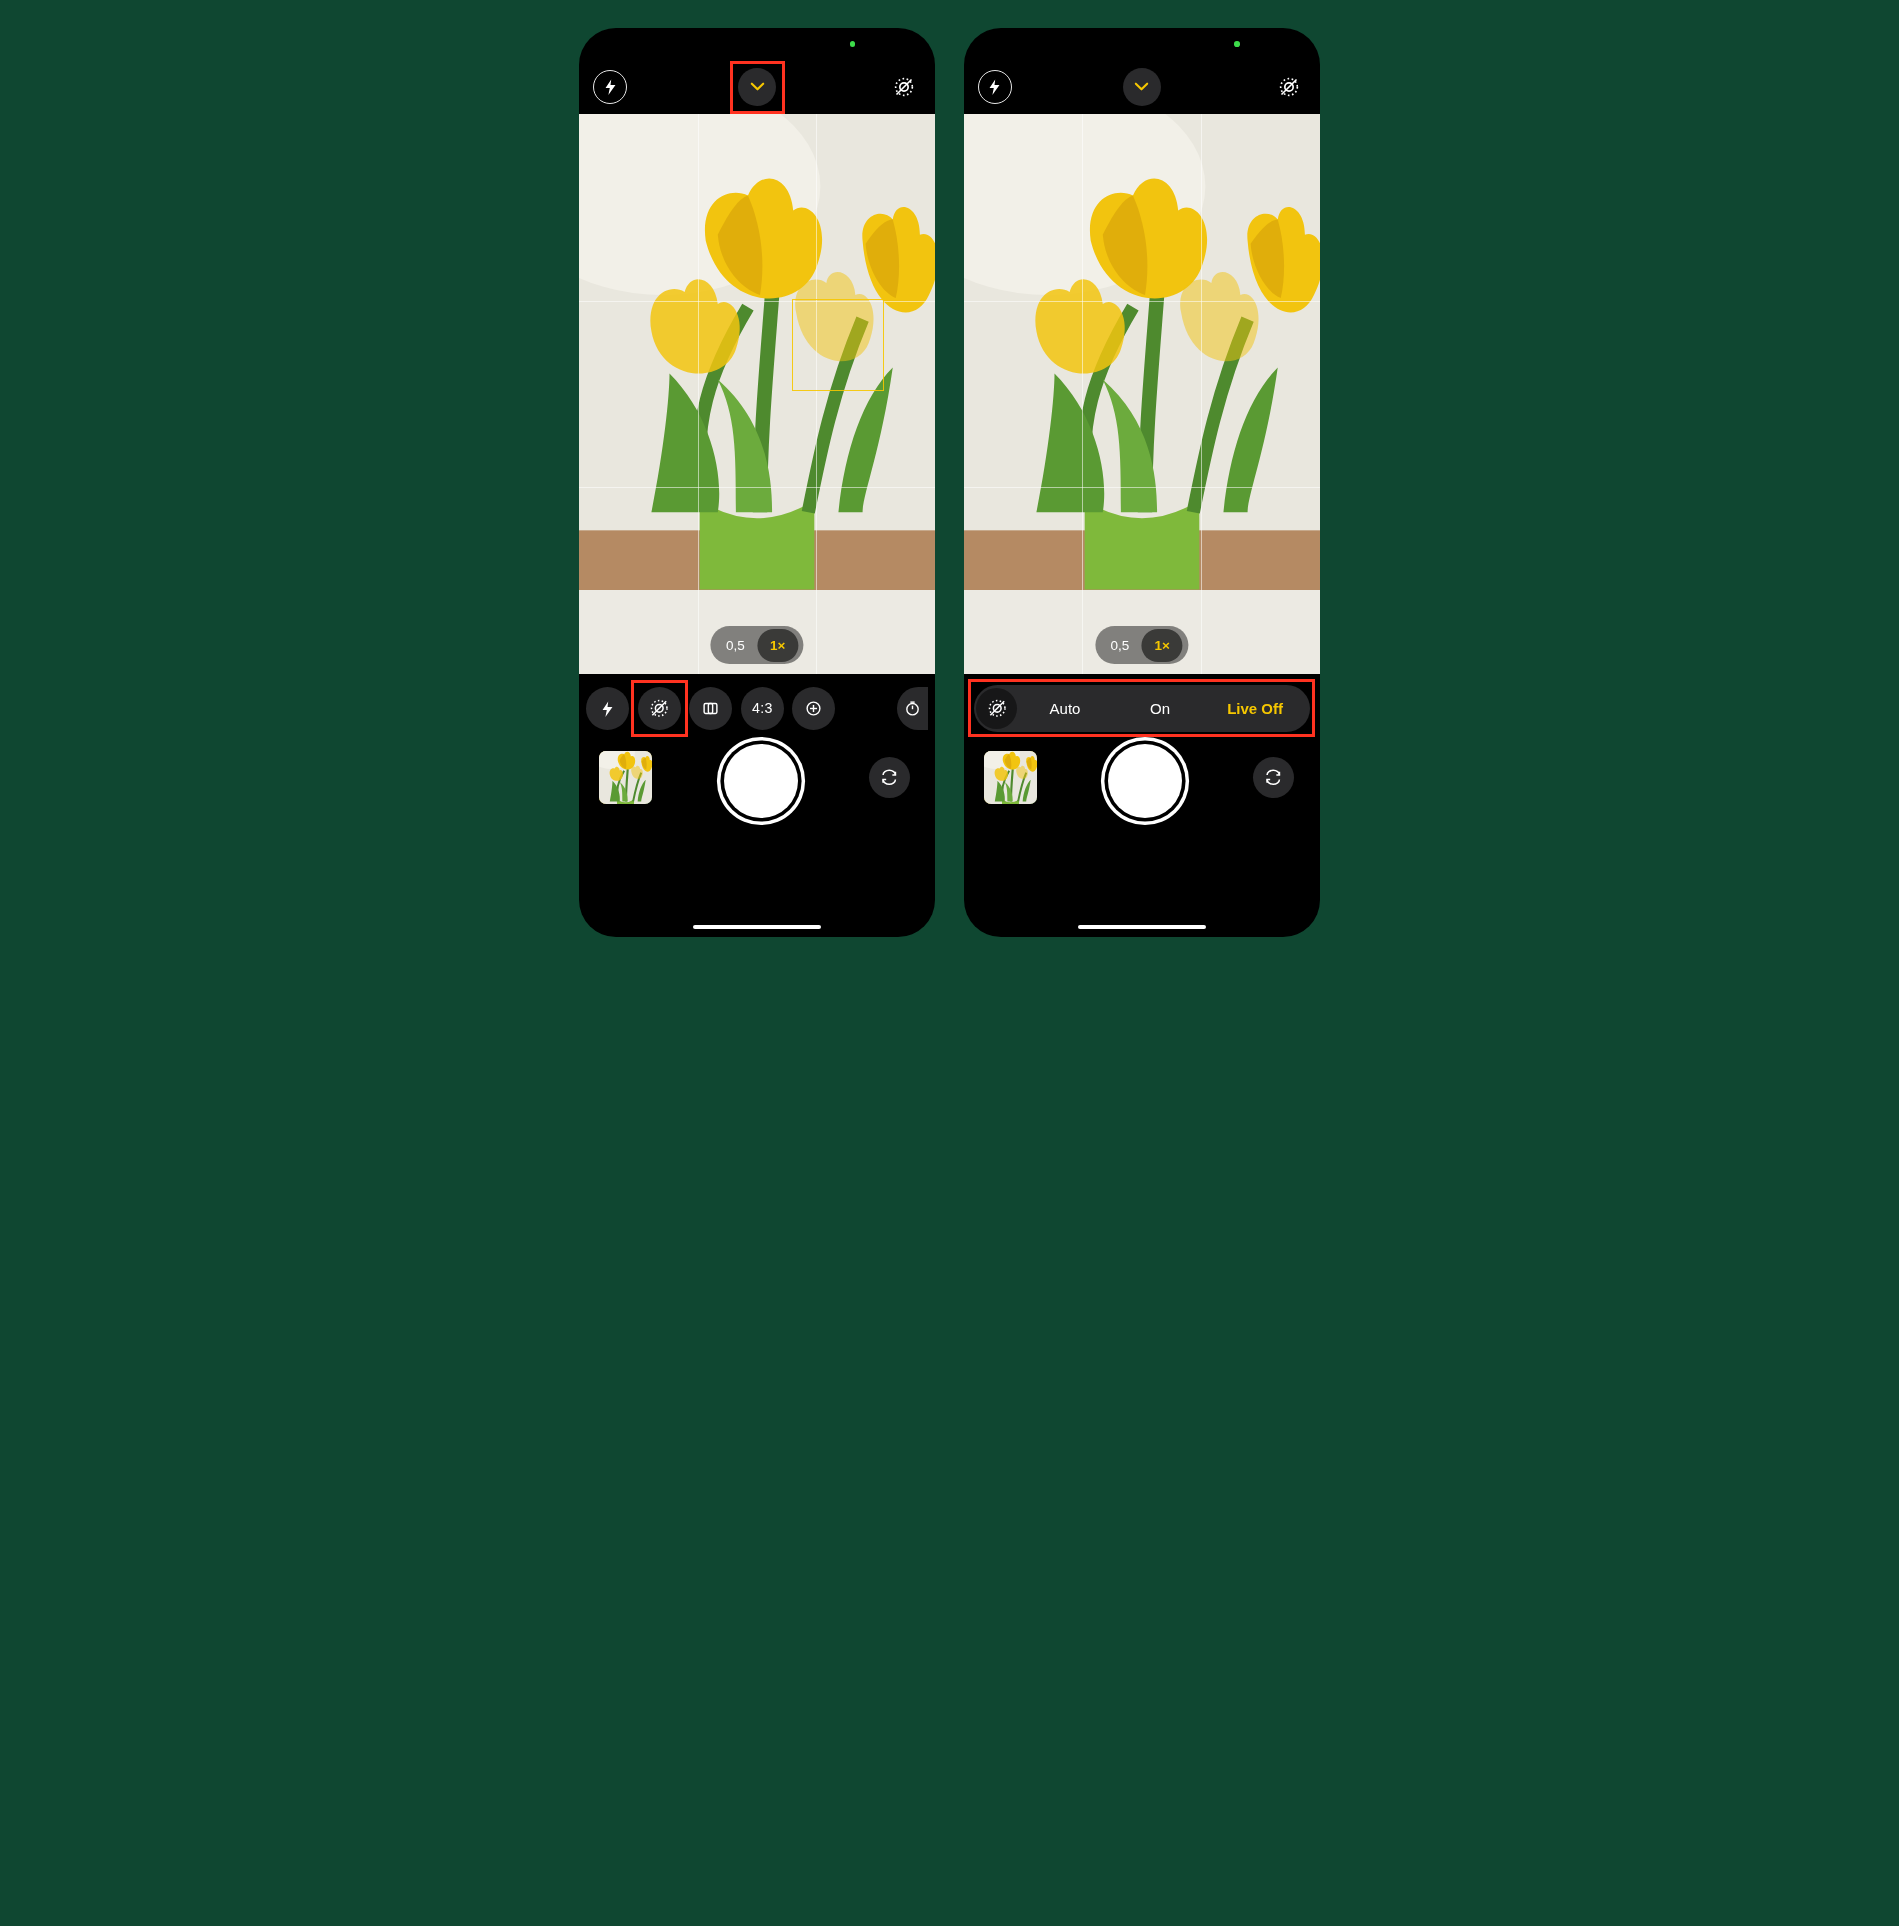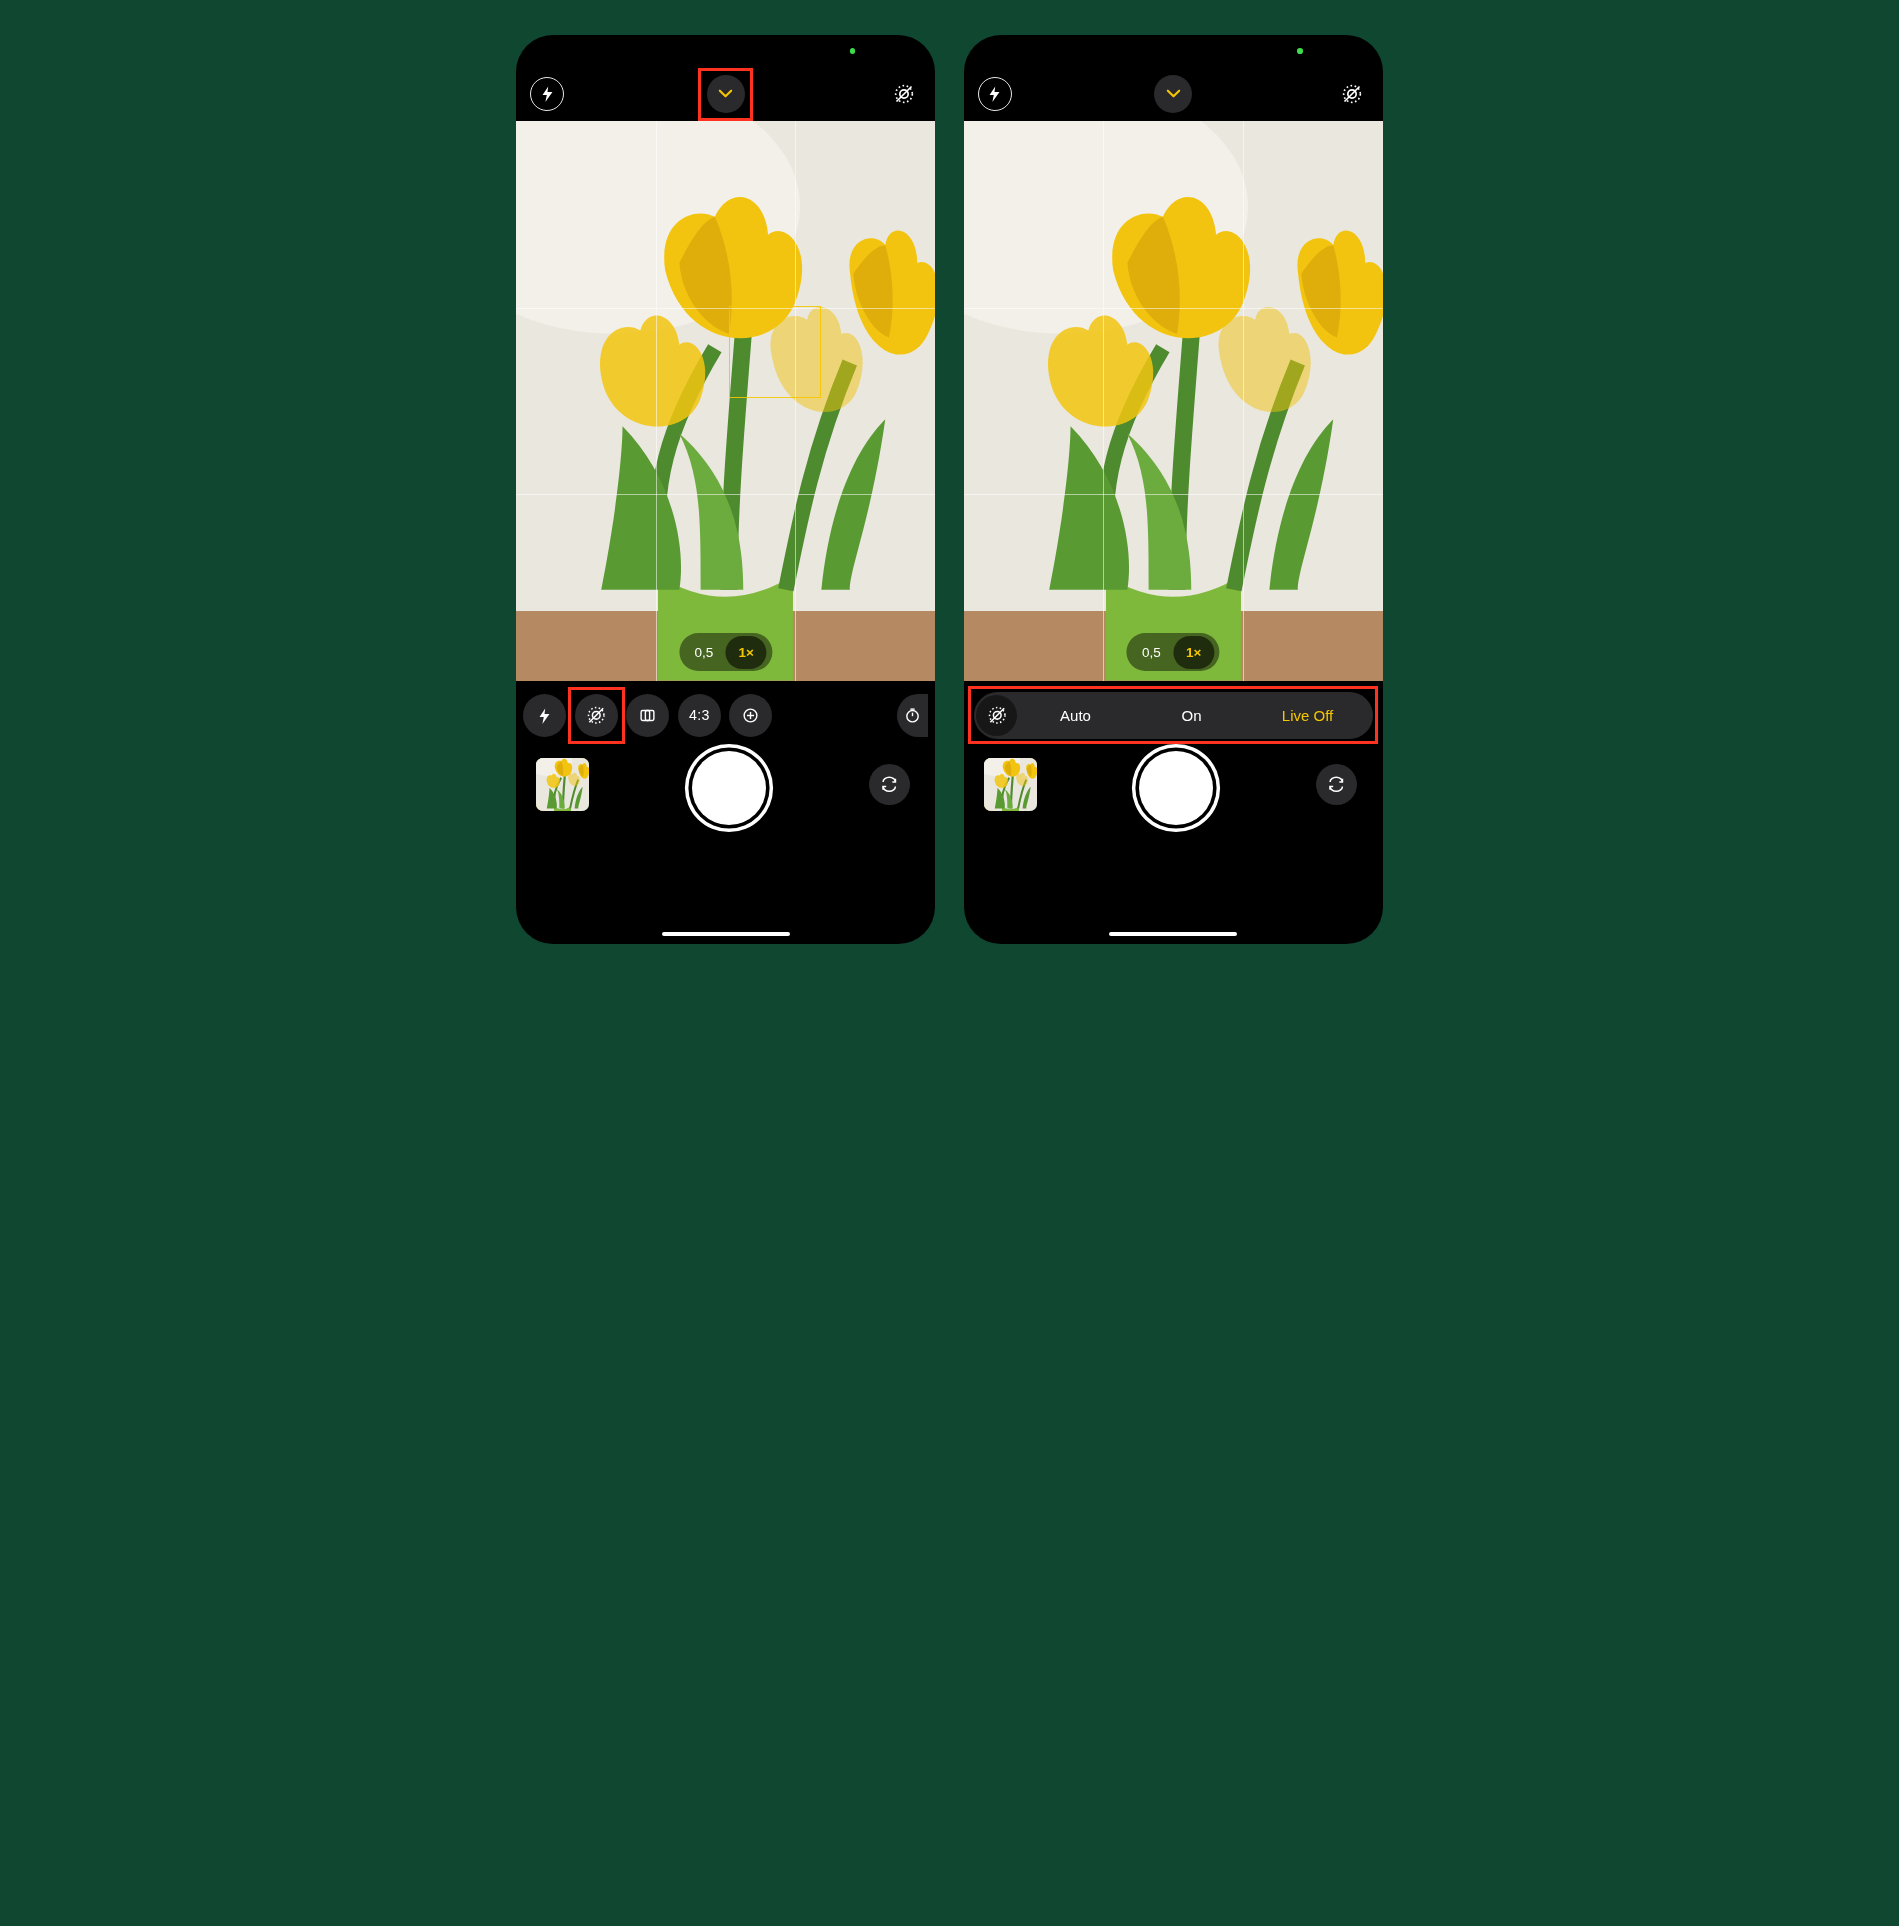--- a/index.html
+++ b/index.html
@@ -15,29 +15,28 @@
   body {
     margin: 0;
     background: var(--bg);
     font-family: -apple-system, "Helvetica Neue", Arial, sans-serif;
     display: flex;
     justify-content: center;
     gap: 28.4px;
     padding: 28.4px 21.3px 43px 21.3px;
   }
   .phone {
-    width: 419px;
+    width: 356px;
     height: 909px;
     background: var(--black);
     border-radius: 37px;
     overflow: hidden;
     position: relative;
     display: flex;
     flex-direction: column;
-    margin-top: 7px;
   }
   
   .status {
     height: 31px;
     position: relative;
   }
   .status .dot {
     position: absolute;
     right: 80px;
     top: 12.8px;
@@ -162,21 +161,21 @@
     gap: 0;
   }
   .livebar-inner .icon-btn { width:41px; height:41px; background:rgba(0,0,0,0.45); }
   .live-opt {
     flex:1;
     text-align:center;
     font-size:15px;
     color: var(--white);
     padding: 5.7px 2.8px;
   }
-  .live-opt.active { color: var(--yellow); font-weight:400; }
+  .live-opt.active { color: var(--yellow); font-weight:700; }
   
   .shutter-row {
     flex:1;
     display:flex;
     align-items:flex-start;
     justify-content:space-between;
     padding: 4.3px 25.6px 0 20px;
     position:relative;
   }
   .thumb {

